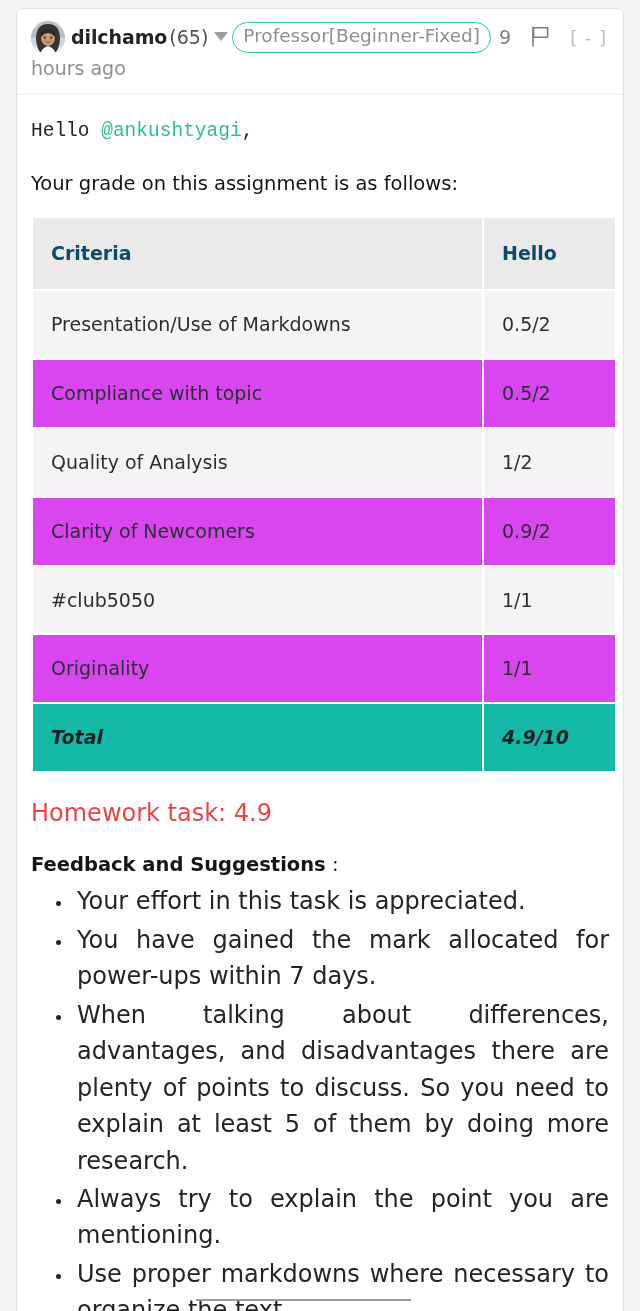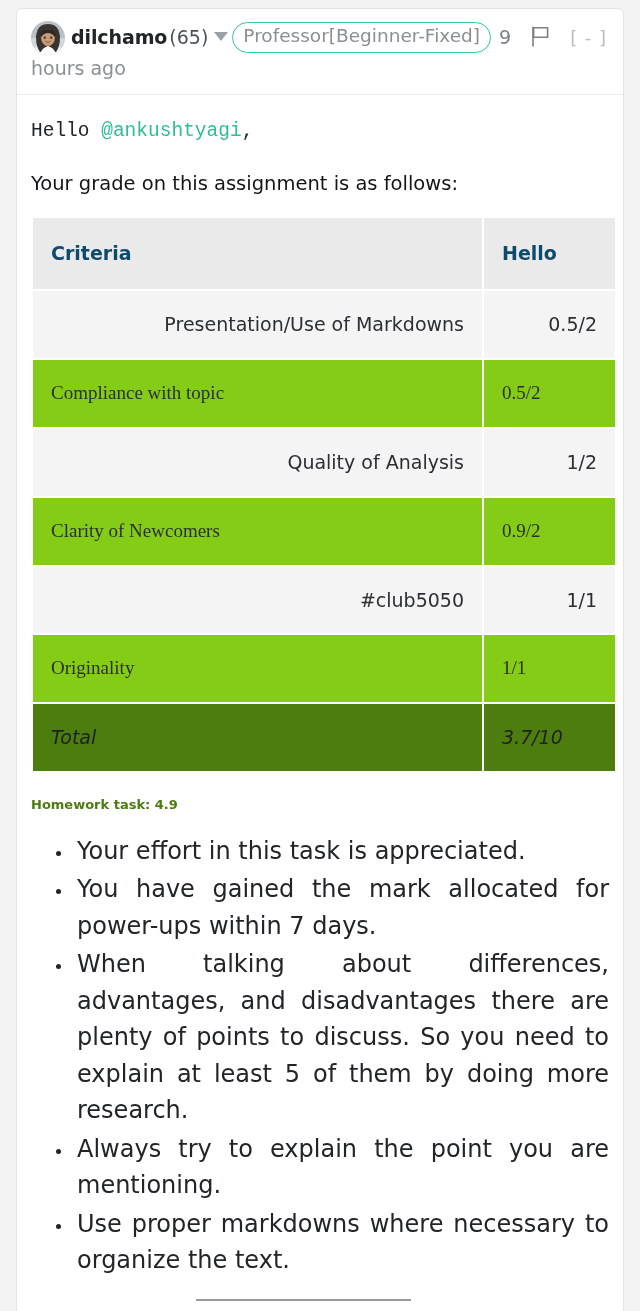--- a/index.html
+++ b/index.html
@@ -150,36 +150,36 @@
   }
   table.grade-table th {
     background: #eaeaea;
     font-weight: bold;
     color: #0c4a6e;
     padding-top: 21px;
     padding-bottom: 21px;
   }
   col.c-criteria { width: 449px; }
   col.c-grade { width: 131px; }
-  tr.odd td { background: #f4f4f4; text-align: right; }
-  tr.even td { background: #84cc16; font-family: Liberation Serif, serif; }
+  tr.odd td { background: #f4f4f4; }
+  tr.even td { background: #d946ef; }
   tr.total-row td {
-    background: #4d7c0f;
-    font-weight: normal;
+    background: #14b8a6;
+    font-weight: bold;
     font-style: italic;
     color: #1d2125;
   }
   td.link-cell { color: #2fbd96; }
 
   
   .hw-total {
     margin: 0 0 18px 0;
-    font-weight: bold;
-    color: #4d7c0f;
-    font-size: 13px;
+    font-weight: normal;
+    color: #ef4444;
+    font-size: 24px;
   }
   .fb-head {
     margin: 0 0 4px 0;
     font-weight: bold;
     color: #131619;
     font-size: 19.5px;
   }
   .fb-head .colon { font-weight: normal; }
   ul.feedback-list {
     margin: 0;
@@ -278,27 +278,28 @@
           <tr class="odd">
             <td class="link-cell">#club5050</td>
             <td>1/1</td>
           </tr>
           <tr class="even">
             <td>Originality</td>
             <td>1/1</td>
           </tr>
           <tr class="total-row">
             <td>Total</td>
-            <td>3.7/10</td>
+            <td>4.9/10</td>
           </tr>
         </tbody>
       </table>
 
       <p class="hw-total">Homework task: 4.9</p>
 
+      <p class="fb-head"><span>Feedback and Suggestions</span><span class="colon"> :</span></p>
 
       <ul class="feedback-list">
         <li>Your effort in this task is appreciated.</li>
         <li>You have gained the mark allocated for power-ups within 7 days.</li>
         <li>When talking about differences, advantages, and disadvantages there are plenty of points to discuss. So you need to explain at least 5 of them by doing more research.</li>
         <li>Always try to explain the point you are mentioning.</li>
         <li>Use proper markdowns where necessary to organize the text.</li>
       </ul>
 
     </div>

